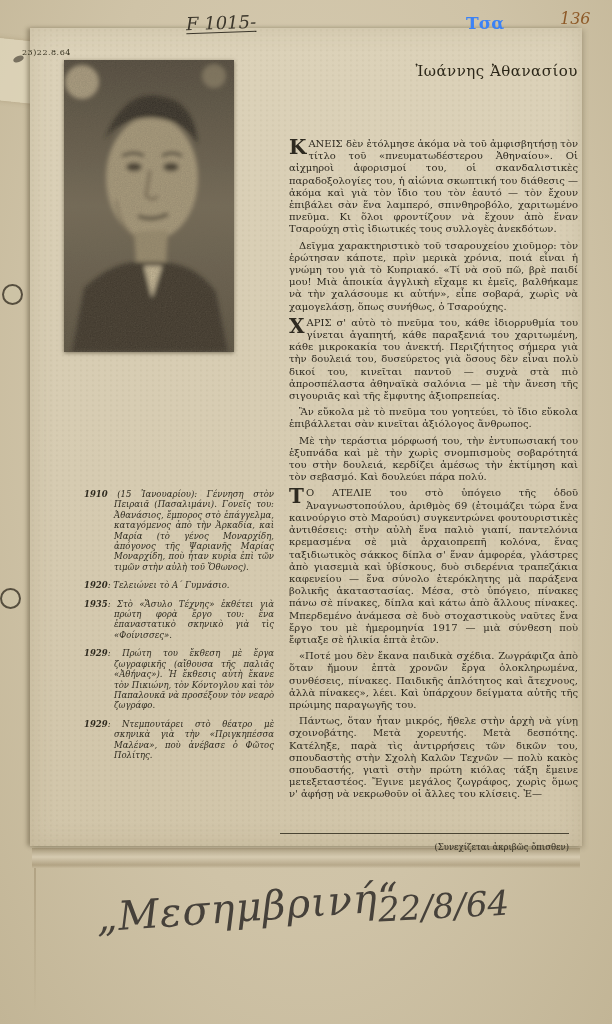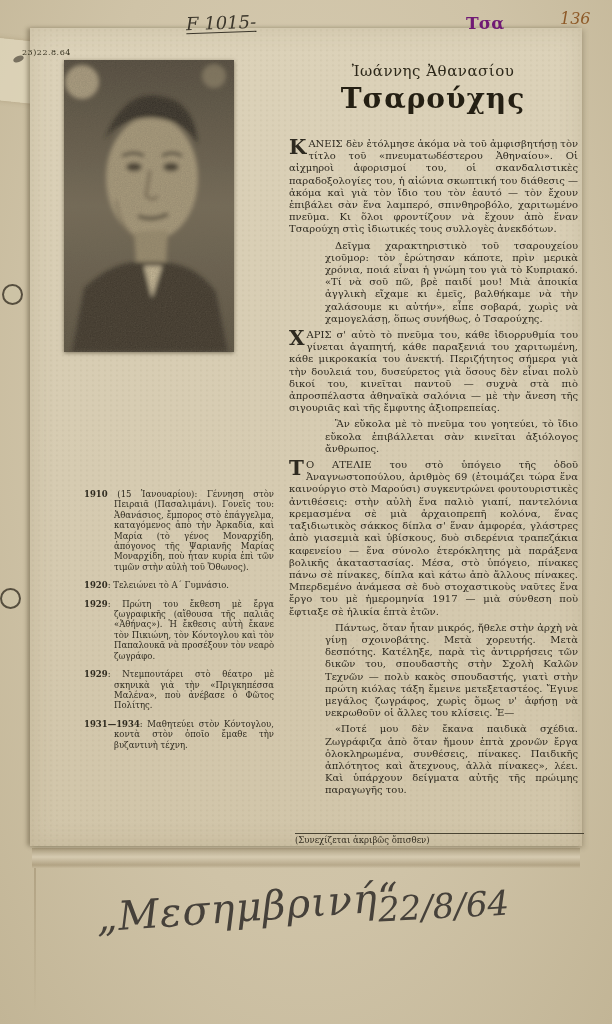--- a/index.html
+++ b/index.html
@@ -35,48 +35,48 @@
   }
   .crease-v {
     position:absolute; left:34px; top:868px; width:2px; height:145px;
     background:linear-gradient(rgba(120,100,65,0.28), transparent);
   }
   .stamp { position:absolute; left:22px; top:48px; font-size:8px; letter-spacing:0.5px; color:#35311f; }
   .ref {
     position:absolute; left:186px; top:12px; font-size:18px; font-style:italic; color:#3c372c;
     transform:rotate(-2deg); text-decoration:underline; text-underline-offset:3px;
   }
-  .folder { position:absolute; left:466px; top:13px; font-size:17px; font-weight:bold; color:#701a75; }
+  .folder { position:absolute; left:466px; top:13px; font-size:17px; font-weight:bold; color:#3b82f6; }
   .pagenum { position:absolute; left:560px; top:9px; font-size:16px; font-style:italic; color:#8e5a28; }
   .photo {
     position:absolute; left:64px; top:60px; width:170px; height:292px;
     box-shadow:0 1px 4px rgba(55,45,25,0.55);
     filter:sepia(0.22) contrast(1.03);
   }
   .photo svg { display:block; }
-  .headline { position:absolute; left:288px; top:62px; width:290px; text-align:center; }
+  .headline { position:absolute; left:288px; top:62px; width:290px; text-align:right; }
   .kicker { font-size:15px; letter-spacing:0.5px; color:#2c2719; }
   .title { font-size:28px; font-weight:bold; letter-spacing:1px; margin-top:2px; color:#241f13; }
   .body-col {
     position:absolute; left:289px; top:138px; width:289px;
     font-size:10px; line-height:12.2px; text-align:justify; color:#2e2a20;
   }
   .para { margin-bottom:4px; }
-  .para.indent { text-indent:10px;margin-left:36px; }
+  .para.indent { text-indent:10px; }
   .dropcap { float:left; font-size:20px; line-height:17px; font-weight:bold; margin:1px 2px 0 0; }
   .timeline {
     position:absolute; left:84px; top:489px; width:190px;
     font-size:8.5px; line-height:10.4px; text-align:justify; color:#2f2b20;
   }
-  .tl-item { margin-bottom:8px; padding-left:30px; text-indent:-30px; }
+  .tl-item { margin-bottom:8px; padding-left:30px; text-indent:-30px;font-style:italic; }
   .tl-year { font-weight:bold; }
   .continuation {
-    position:absolute; left:295px; top:833px; width:289px;
-    border-top:1px solid #4a4434; padding-top:1px;
-    text-align:left; font-size:8.5px; color:#322d21;
+    position:absolute; left:280px; top:833px; width:289px;
+    border-top:1px solid #4a4434; padding-top:8px;
+    text-align:right; font-size:8.5px; color:#322d21;
   }
   .hole {
     position:absolute; width:21px; height:21px; border-radius:50%;
     border:2px solid rgba(55,48,35,0.8); background:rgba(206,196,168,0.65);
   }
   .hole.h1 { left:2px; top:284px; }
   .hole.h2 { left:0px; top:588px; }
   .hw-title {
     position:absolute; left:96px; top:884px;
     font-size:40px; font-style:italic; letter-spacing:1px;
@@ -136,39 +136,39 @@
         <path d="M70 172 L72 202 L102 202 L104 170 Z" fill="#988c70"></path>
         <path d="M8 292 L20 228 Q50 200 78 202 L95 202 Q130 202 152 232 L164 292 Z" fill="#352f28"></path>
         <path d="M80 206 L88 238 L98 206 Z" fill="#c6bb9e"></path>
       </g>
       <rect width="170" height="292" filter="url(#grainF)" opacity="0.4"></rect>
     </svg>
   </div>
 
   <div class="headline">
     <div class="kicker">Ἰωάννης Ἀθανασίου</div>
-    <div class="title">Τσαρούχης</div>
   </div>
 
   <div class="body-col">
       <p class="para"><span class="dropcap">Κ</span>ΑΝΕΙΣ δὲν ἐτόλμησε ἀκόμα νὰ τοῦ ἀμφισβητήσῃ τὸν τίτλο τοῦ «πνευματωδέστερου Ἀθηναίου». Οἱ αἰχμηροὶ ἀφορισμοί του, οἱ σκανδαλιστικὲς παραδοξολογίες του, ἡ αἰώνια σκωπτική του διάθεσις — ἀκόμα καὶ γιὰ τὸν ἴδιο του τὸν ἑαυτό — τὸν ἔχουν ἐπιβάλει σὰν ἕνα λαμπερό, σπινθηροβόλο, χαριτωμένο πνεῦμα. Κι ὅλοι φροντίζουν νὰ ἔχουν ἀπὸ ἕναν Τσαρούχη στὶς ἰδιωτικές τους συλλογὲς ἀνεκδότων.</p>
       <p class="para indent">Δεῖγμα χαρακτηριστικὸ τοῦ τσαρουχείου χιοῦμορ: τὸν ἐρώτησαν κάποτε, πρὶν μερικὰ χρόνια, ποιά εἶναι ἡ γνώμη του γιὰ τὸ Κυπριακό. «Τί νὰ σοῦ πῶ, βρὲ παιδί μου! Μιὰ ἀποικία ἀγγλικὴ εἴχαμε κι ἐμεῖς, βαλθήκαμε νὰ τὴν χαλάσουμε κι αὐτήν», εἶπε σοβαρά, χωρὶς νὰ χαμογελάσῃ, ὅπως συνήθως, ὁ Τσαρούχης.</p>
       <p class="para"><span class="dropcap">Χ</span>ΑΡΙΣ σ' αὐτὸ τὸ πνεῦμα του, κάθε ἰδιορρυθμία του γίνεται ἀγαπητή, κάθε παραξενιά του χαριτωμένη, κάθε μικροκακία του ἀνεκτή. Περιζήτητος σήμερα γιὰ τὴν δουλειά του, δυσεύρετος γιὰ ὅσους δὲν εἶναι πολὺ δικοί του, κινεῖται παντοῦ — συχνὰ στὰ πιὸ ἀπροσπέλαστα ἀθηναϊκὰ σαλόνια — μὲ τὴν ἄνεση τῆς σιγουριᾶς καὶ τῆς ἔμφυτης ἀξιοπρεπείας.</p>
       <p class="para indent">Ἂν εὔκολα μὲ τὸ πνεῦμα του γοητεύει, τὸ ἴδιο εὔκολα ἐπιβάλλεται σὰν κινεῖται ἀξιόλογος ἄνθρωπος.</p>
+      <p class="para indent">Μὲ τὴν τεράστια μόρφωσή του, τὴν ἐντυπωσιακή του ἐξυπνάδα καὶ μὲ τὴν χωρὶς σνομπισμοὺς σοβαρότητά του στὴν δουλειά, κερδίζει ἀμέσως τὴν ἐκτίμηση καὶ τὸν σεβασμό. Καὶ δουλεύει πάρα πολύ.</p>
       <p class="para"><span class="dropcap">Τ</span>Ο ΑΤΕΛΙΕ του στὸ ὑπόγειο τῆς ὁδοῦ Ἀναγνωστοπούλου, ἀριθμὸς 69 (ἑτοιμάζει τώρα ἕνα καινούργιο στὸ Μαρούσι) συγκεντρώνει φουτουριστικὲς ἀντιθέσεις: στὴν αὐλὴ ἕνα παλιὸ γιαπί, παντελόνια κρεμασμένα σὲ μιὰ ἀρχαιοπρεπῆ κολόνα, ἕνας ταξιδιωτικὸς σάκκος δίπλα σ' ἕναν ἀμφορέα, γλάστρες ἀπὸ γιασεμιὰ καὶ ὑβίσκους, δυὸ σιδερένια τραπεζάκια καφενείου — ἕνα σύνολο ἑτερόκλητης μὰ παράξενα βολικῆς ἀκαταστασίας. Μέσα, στὸ ὑπόγειο, πίνακες πάνω σὲ πίνακες, δίπλα καὶ κάτω ἀπὸ ἄλλους πίνακες. Μπερδεμένο ἀνάμεσα σὲ δυὸ στοχαστικοὺς ναῦτες ἕνα ἔργο του μὲ ἡμερομηνία 1917 — μιὰ σύνθεση ποὺ ἔφτιαξε σὲ ἡλικία ἑπτὰ ἐτῶν.</p>
+      <p class="para indent">«Ποτέ μου δὲν ἔκανα παιδικὰ σχέδια. Ζωγράφιζα ἀπὸ ὅταν ἤμουν ἑπτὰ χρονῶν ἔργα ὁλοκληρωμένα, συνθέσεις, πίνακες. Παιδικῆς ἁπλότητος καὶ ἄτεχνους, ἀλλὰ πίνακες», λέει. Καὶ ὑπάρχουν δείγματα αὐτῆς τῆς πρώιμης παραγωγῆς του.</p>
       <p class="para indent">Πάντως, ὅταν ἦταν μικρός, ἤθελε στὴν ἀρχὴ νὰ γίνῃ σχοινοβάτης. Μετὰ χορευτής. Μετὰ δεσπότης. Κατέληξε, παρὰ τὶς ἀντιρρήσεις τῶν δικῶν του, σπουδαστὴς στὴν Σχολὴ Καλῶν Τεχνῶν — πολὺ κακὸς σπουδαστής, γιατὶ στὴν πρώτη κιόλας τάξη ἔμεινε μετεξεταστέος. Ἔγινε μεγάλος ζωγράφος, χωρὶς ὅμως ν' ἀφήσῃ νὰ νεκρωθοῦν οἱ ἄλλες του κλίσεις. Ἐ—</p>
-      <p class="para indent">«Ποτέ μου δὲν ἔκανα παιδικὰ σχέδια. Ζωγράφιζα ἀπὸ ὅταν ἤμουν ἑπτὰ χρονῶν ἔργα ὁλοκληρωμένα, συνθέσεις, πίνακες. Παιδικῆς ἁπλότητος καὶ ἄτεχνους, ἀλλὰ πίνακες», λέει. Καὶ ὑπάρχουν δείγματα αὐτῆς τῆς πρώιμης παραγωγῆς του.</p>
     </div>
 
   <div class="timeline">
       <div class="tl-item"><span class="tl-year">1910</span> (15 Ἰανουαρίου): Γέννηση στὸν Πειραιᾶ (Πασαλιμάνι). Γονεῖς του: Ἀθανάσιος, ἔμπορος στὸ ἐπάγγελμα, καταγόμενος ἀπὸ τὴν Ἀρκαδία, καὶ Μαρία (τὸ γένος Μοναρχίδη, ἀπόγονος τῆς Ψαριανῆς Μαρίας Μοναρχίδη, ποὺ ἦταν κυρία ἐπὶ τῶν τιμῶν στὴν αὐλὴ τοῦ Ὄθωνος).</div>
       <div class="tl-item"><span class="tl-year">1920</span>: Τελειώνει τὸ Α΄ Γυμνάσιο.</div>
+      <div class="tl-item"><span class="tl-year">1935</span>: Στὸ «Ἄσυλο Τέχνης» ἐκθέτει γιὰ πρώτη φορὰ ἔργο του: ἕνα ἐπαναστατικὸ σκηνικὸ γιὰ τὶς «Φοίνισσες».</div>
       <div class="tl-item"><span class="tl-year">1929</span>: Πρώτη του ἔκθεση μὲ ἔργα ζωγραφικῆς (αἴθουσα τῆς παλιᾶς «Ἀθήνας»). Ἡ ἔκθεσις αὐτὴ ἔκανε τὸν Πικιώνη, τὸν Κόντογλου καὶ τὸν Παπαλουκᾶ νὰ προσέξουν τὸν νεαρὸ ζωγράφο.</div>
       <div class="tl-item"><span class="tl-year">1929</span>: Ντεμπουτάρει στὸ θέατρο μὲ σκηνικὰ γιὰ τὴν «Πριγκηπέσσα Μαλένα», ποὺ ἀνέβασε ὁ Φῶτος Πολίτης.</div>
-      <div class="tl-item"><span class="tl-year">1931—1934</span>: Μαθητεύει στὸν Κόντογλου, κοντὰ στὸν ὁποῖο ἔμαθε τὴν βυζαντινὴ τέχνη.</div>
     </div>
 
   <div class="continuation">(Συνεχίζεται ἀκριβῶς ὄπισθεν)</div>
 
   <div class="hole h1"></div>
   <div class="hole h2"></div>
 
   <div class="hw-title">„Μεσημβρινή“</div>
   <div class="hw-date">22/8/64</div>
 

